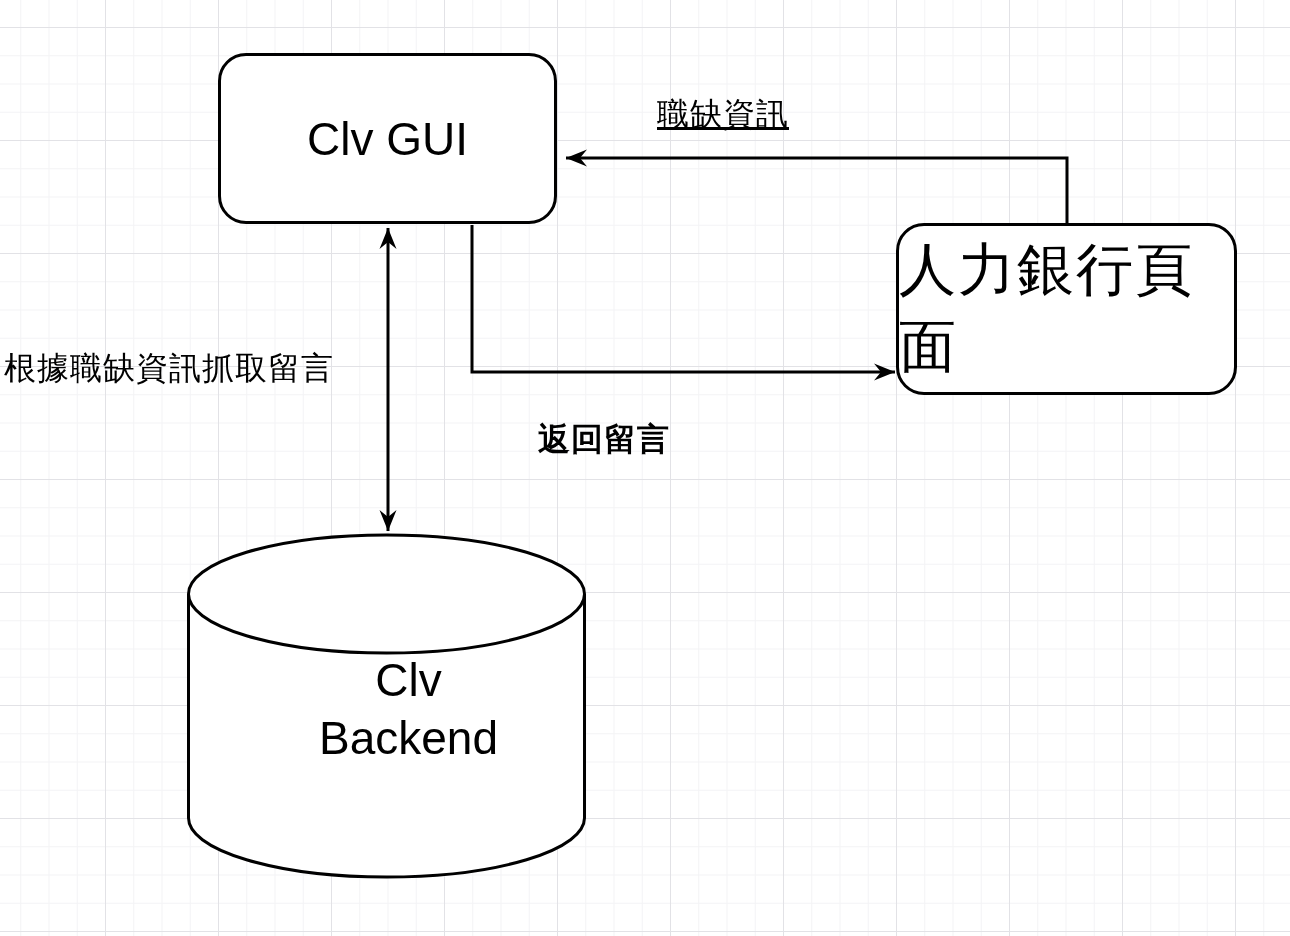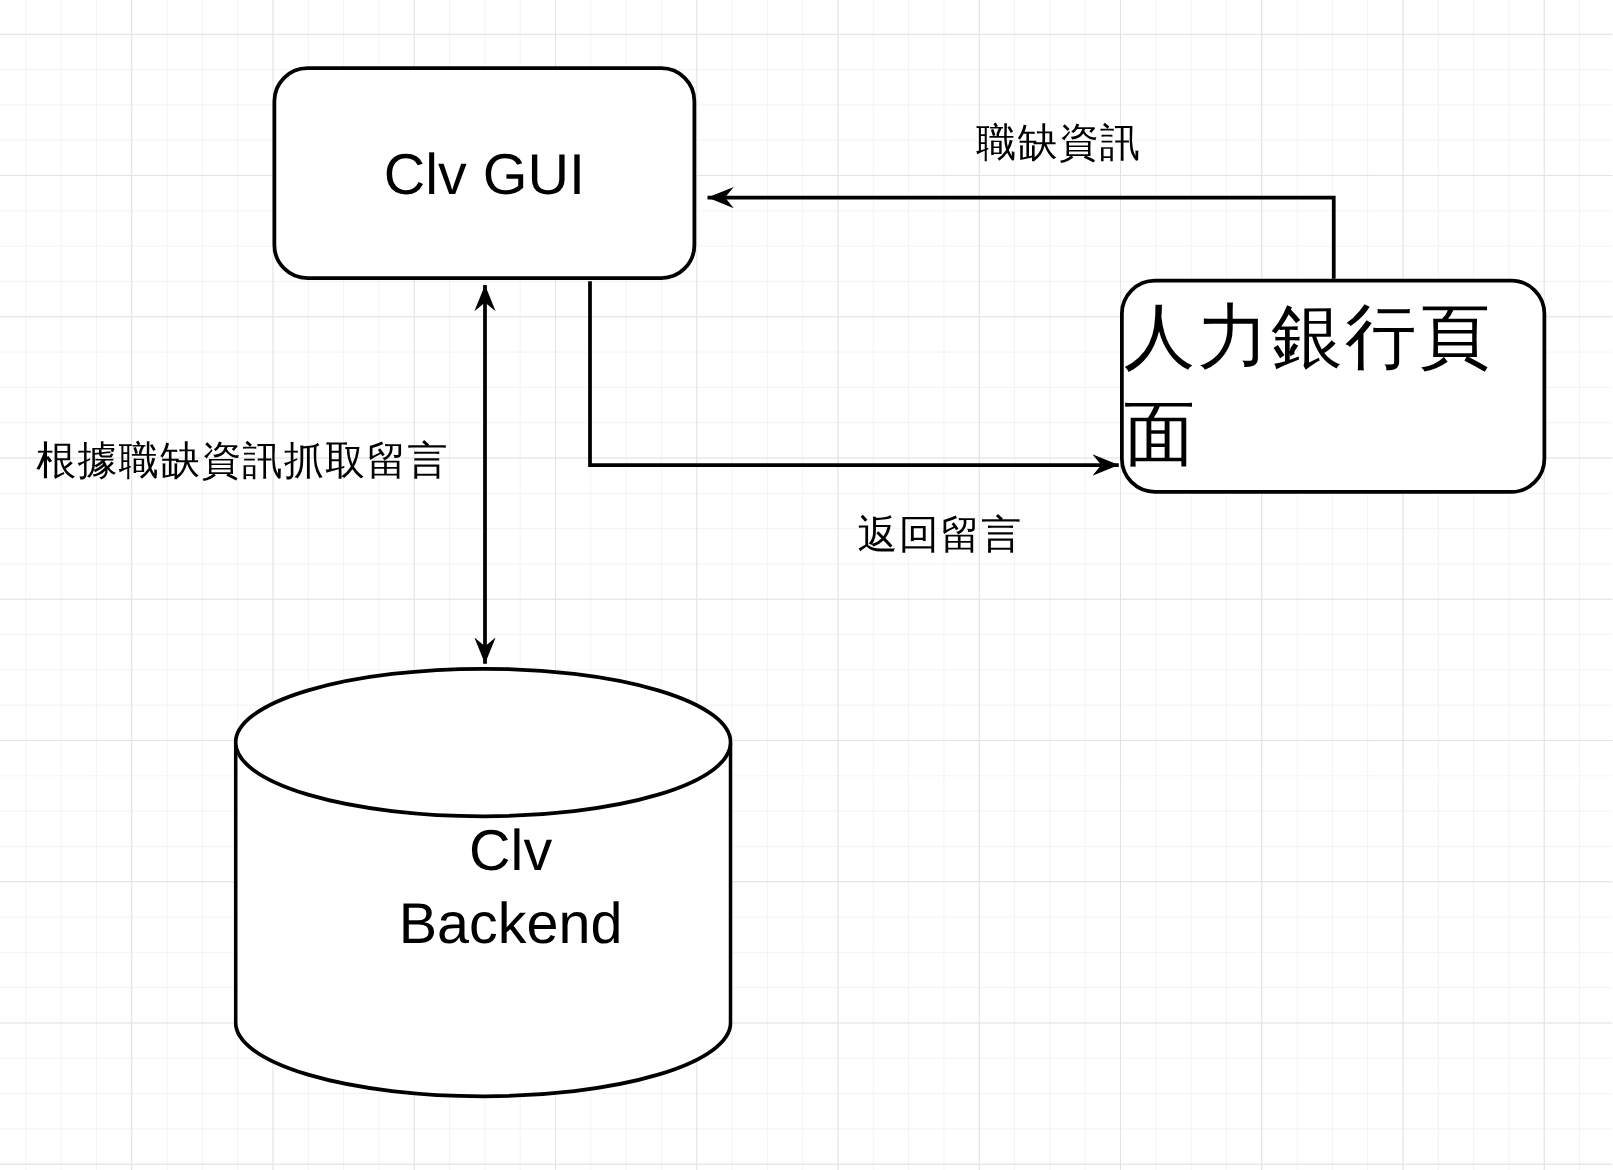--- a/index.html
+++ b/index.html
@@ -69,31 +69,33 @@
     white-space: pre-line;
   }
   .edge-label {
     position: absolute;
     color: #000000;
     font-size: 32px;
     letter-spacing: 1px;
     white-space: nowrap;
   }
   .label-job-info {
-    left: 633px; top: 93px;
+    left: 657px; top: 93px;
     width: 280px;
-    text-align: right;
+    text-align: left;
+    text-decoration: underline;
   }
   .label-return {
-    left: 538px; top: 406px;
+    left: 538px; top: 418px;
     width: 280px;
-    text-align: right;
+    text-align: left;
+    font-weight: bold;
   }
   .label-fetch {
-    left: 29px; top: 347px;
+    left: 4px; top: 347px;
   }
 </style>
 </head>
 <body>
 
 <div class="canvas">
 
   <svg class="edges-layer" width="1290" height="936" viewBox="0 0 1290 936" xmlns="http://www.w3.org/2000/svg">
     <defs>
       <marker id="arrowhead" viewBox="0 0 22 18" refX="21" refY="9" markerWidth="22" markerHeight="18" markerUnits="userSpaceOnUse" orient="auto-start-reverse">

